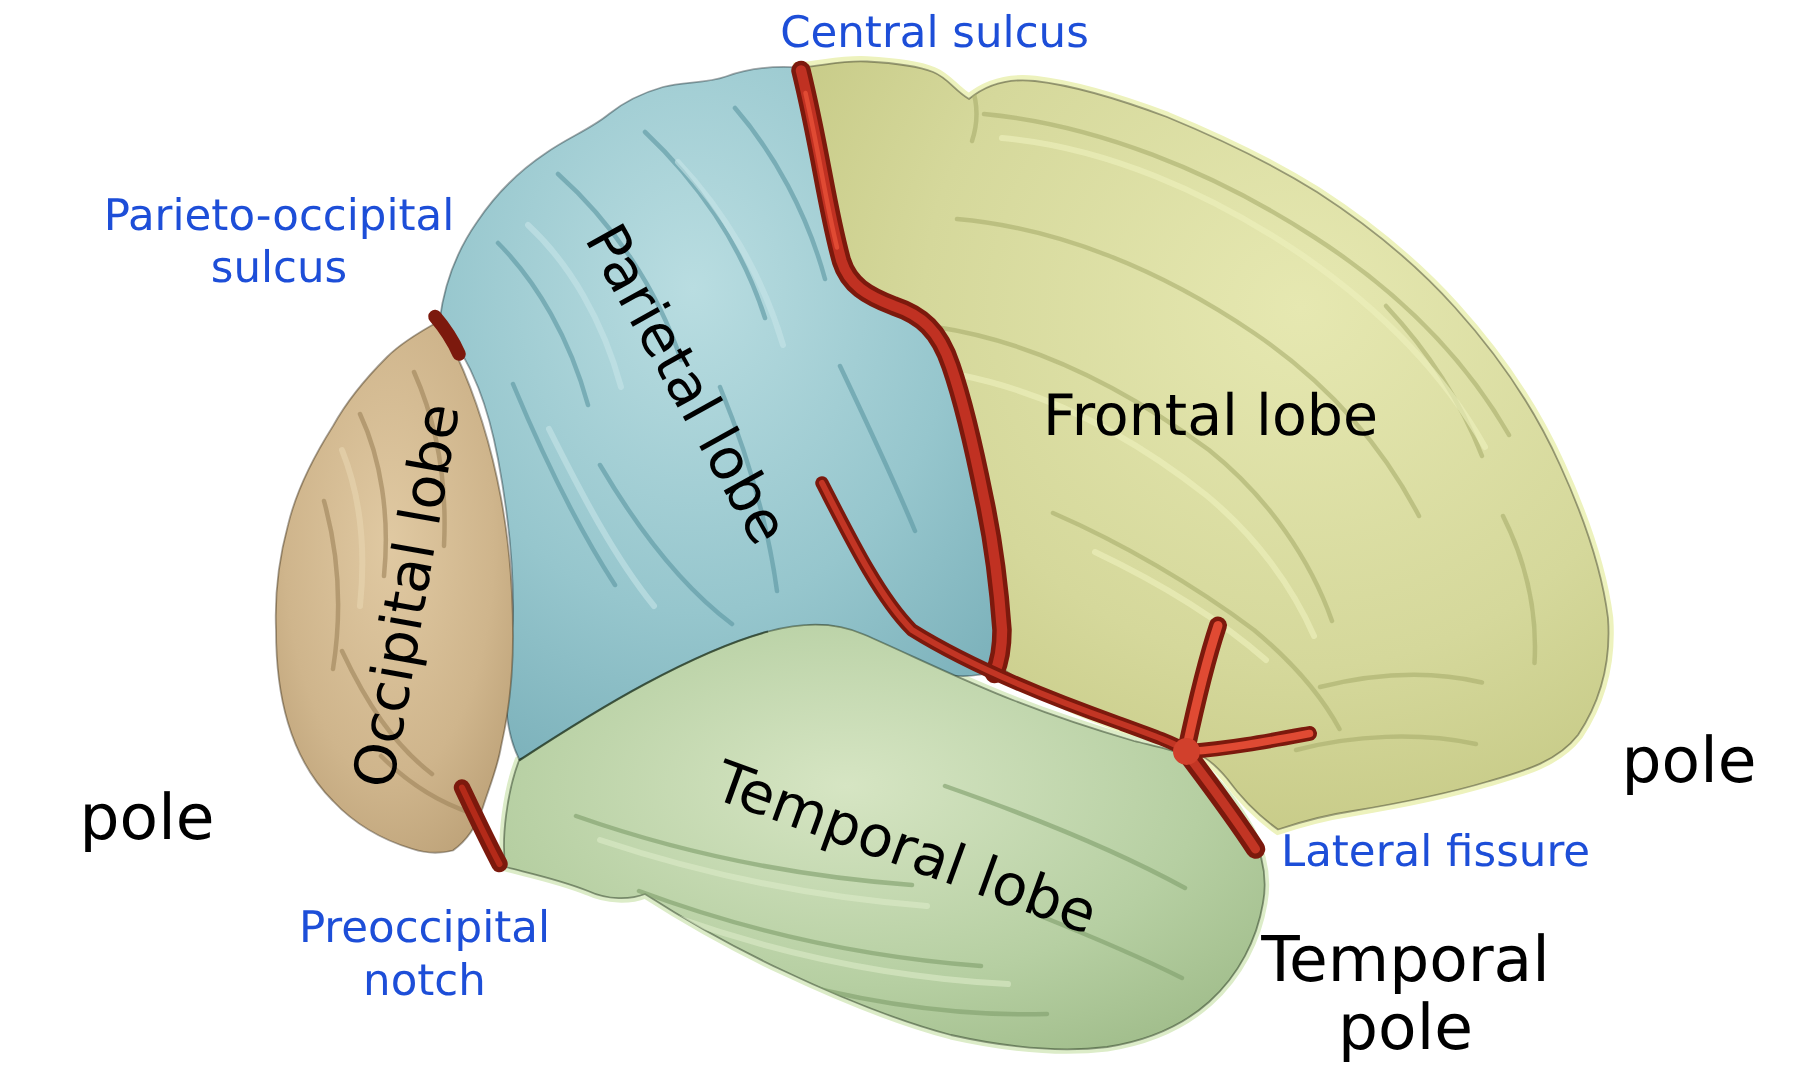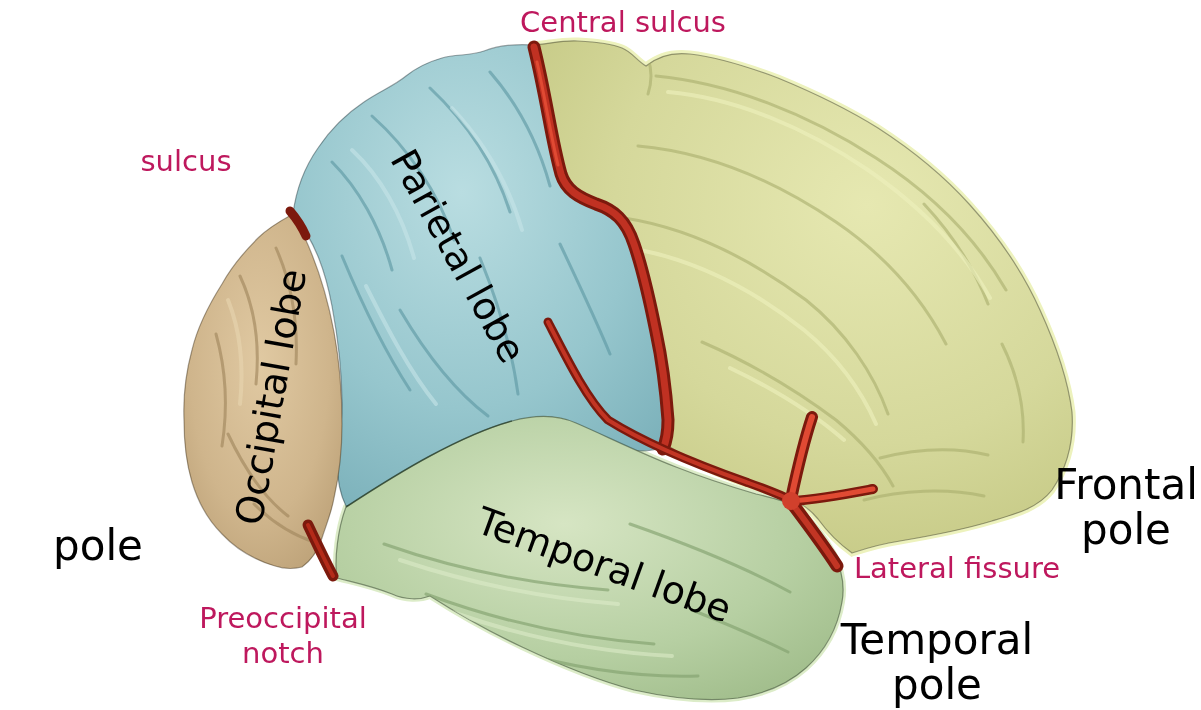--- a/index.html
+++ b/index.html
@@ -7,21 +7,21 @@
     position:relative; width:1201px; height:710px; overflow:hidden;
     background:#ffffff;
     font-family:"DejaVu Sans","Liberation Sans",sans-serif;
   }
   #brain-svg { position:absolute; left:0; top:0; }
   .lbl {
     position:absolute; transform:translate(-50%,-50%);
     text-align:center; white-space:nowrap; user-select:none;
   }
   .ln { display:block; }
-  .red  { color:#be185d; font-size:29px; line-height:35px; }
+  .red  { color:#1d4ed8; font-size:29px; line-height:35px; }
   .lobe { color:#000;    font-size:38px; line-height:40px; }
   .pole { color:#000;    font-size:42px; line-height:45px; }
 </style>
 </head>
 <body>
 
 <div id="stage">
 
   <svg id="brain-svg" width="1201" height="710" viewBox="0 0 1201 710">
     <defs>
@@ -200,44 +200,45 @@
       <path d="M290,211 C296,218 302,227 306,236" stroke="#7c190d" stroke-width="9"></path>
 
       <path d="M308,525 C317,544 325,561 333,576" stroke="#7c190d" stroke-width="11"></path>
       <path d="M308,525 C317,544 325,561 333,576" stroke="#b42a19" stroke-width="4"></path>
     </g>
   </svg>
 
   <div class="lbl red" style="left:623px; top:22px;">Central sulcus</div>
 
   <div class="lbl red" style="left:186px; top:161px;">
+    <span class="ln">Parieto-occipital</span>
     <span class="ln">sulcus</span>
   </div>
 
   <div class="lbl red" style="left:283px; top:636px;">
     <span class="ln">Preoccipital</span>
     <span class="ln">notch</span>
   </div>
 
   <div class="lbl red" style="left:957px; top:568px;">Lateral fissure</div>
 
   <div class="lbl pole" style="left:98px; top:545px;">
     <span class="ln">pole</span>
   </div>
 
   <div class="lbl pole" style="left:1126px; top:507px;">
-    <span class="ln">Frontal</span>
     <span class="ln">pole</span>
   </div>
 
   <div class="lbl pole" style="left:937px; top:662px;">
     <span class="ln">Temporal</span>
     <span class="ln">pole</span>
   </div>
 
+  <div class="lbl lobe" style="left:807px; top:277px;">Frontal lobe</div>
 
   <div class="lbl lobe" style="left:458px; top:256px; transform:translate(-50%,-50%) rotate(61deg);">Parietal lobe</div>
 
   <div class="lbl lobe" style="left:271px; top:397px; transform:translate(-50%,-50%) rotate(-80deg);">Occipital lobe</div>
 
   <div class="lbl lobe" style="left:604px; top:565px; transform:translate(-50%,-50%) rotate(20deg);">Temporal lobe</div>
 
 </div>
 
 </body></html>

